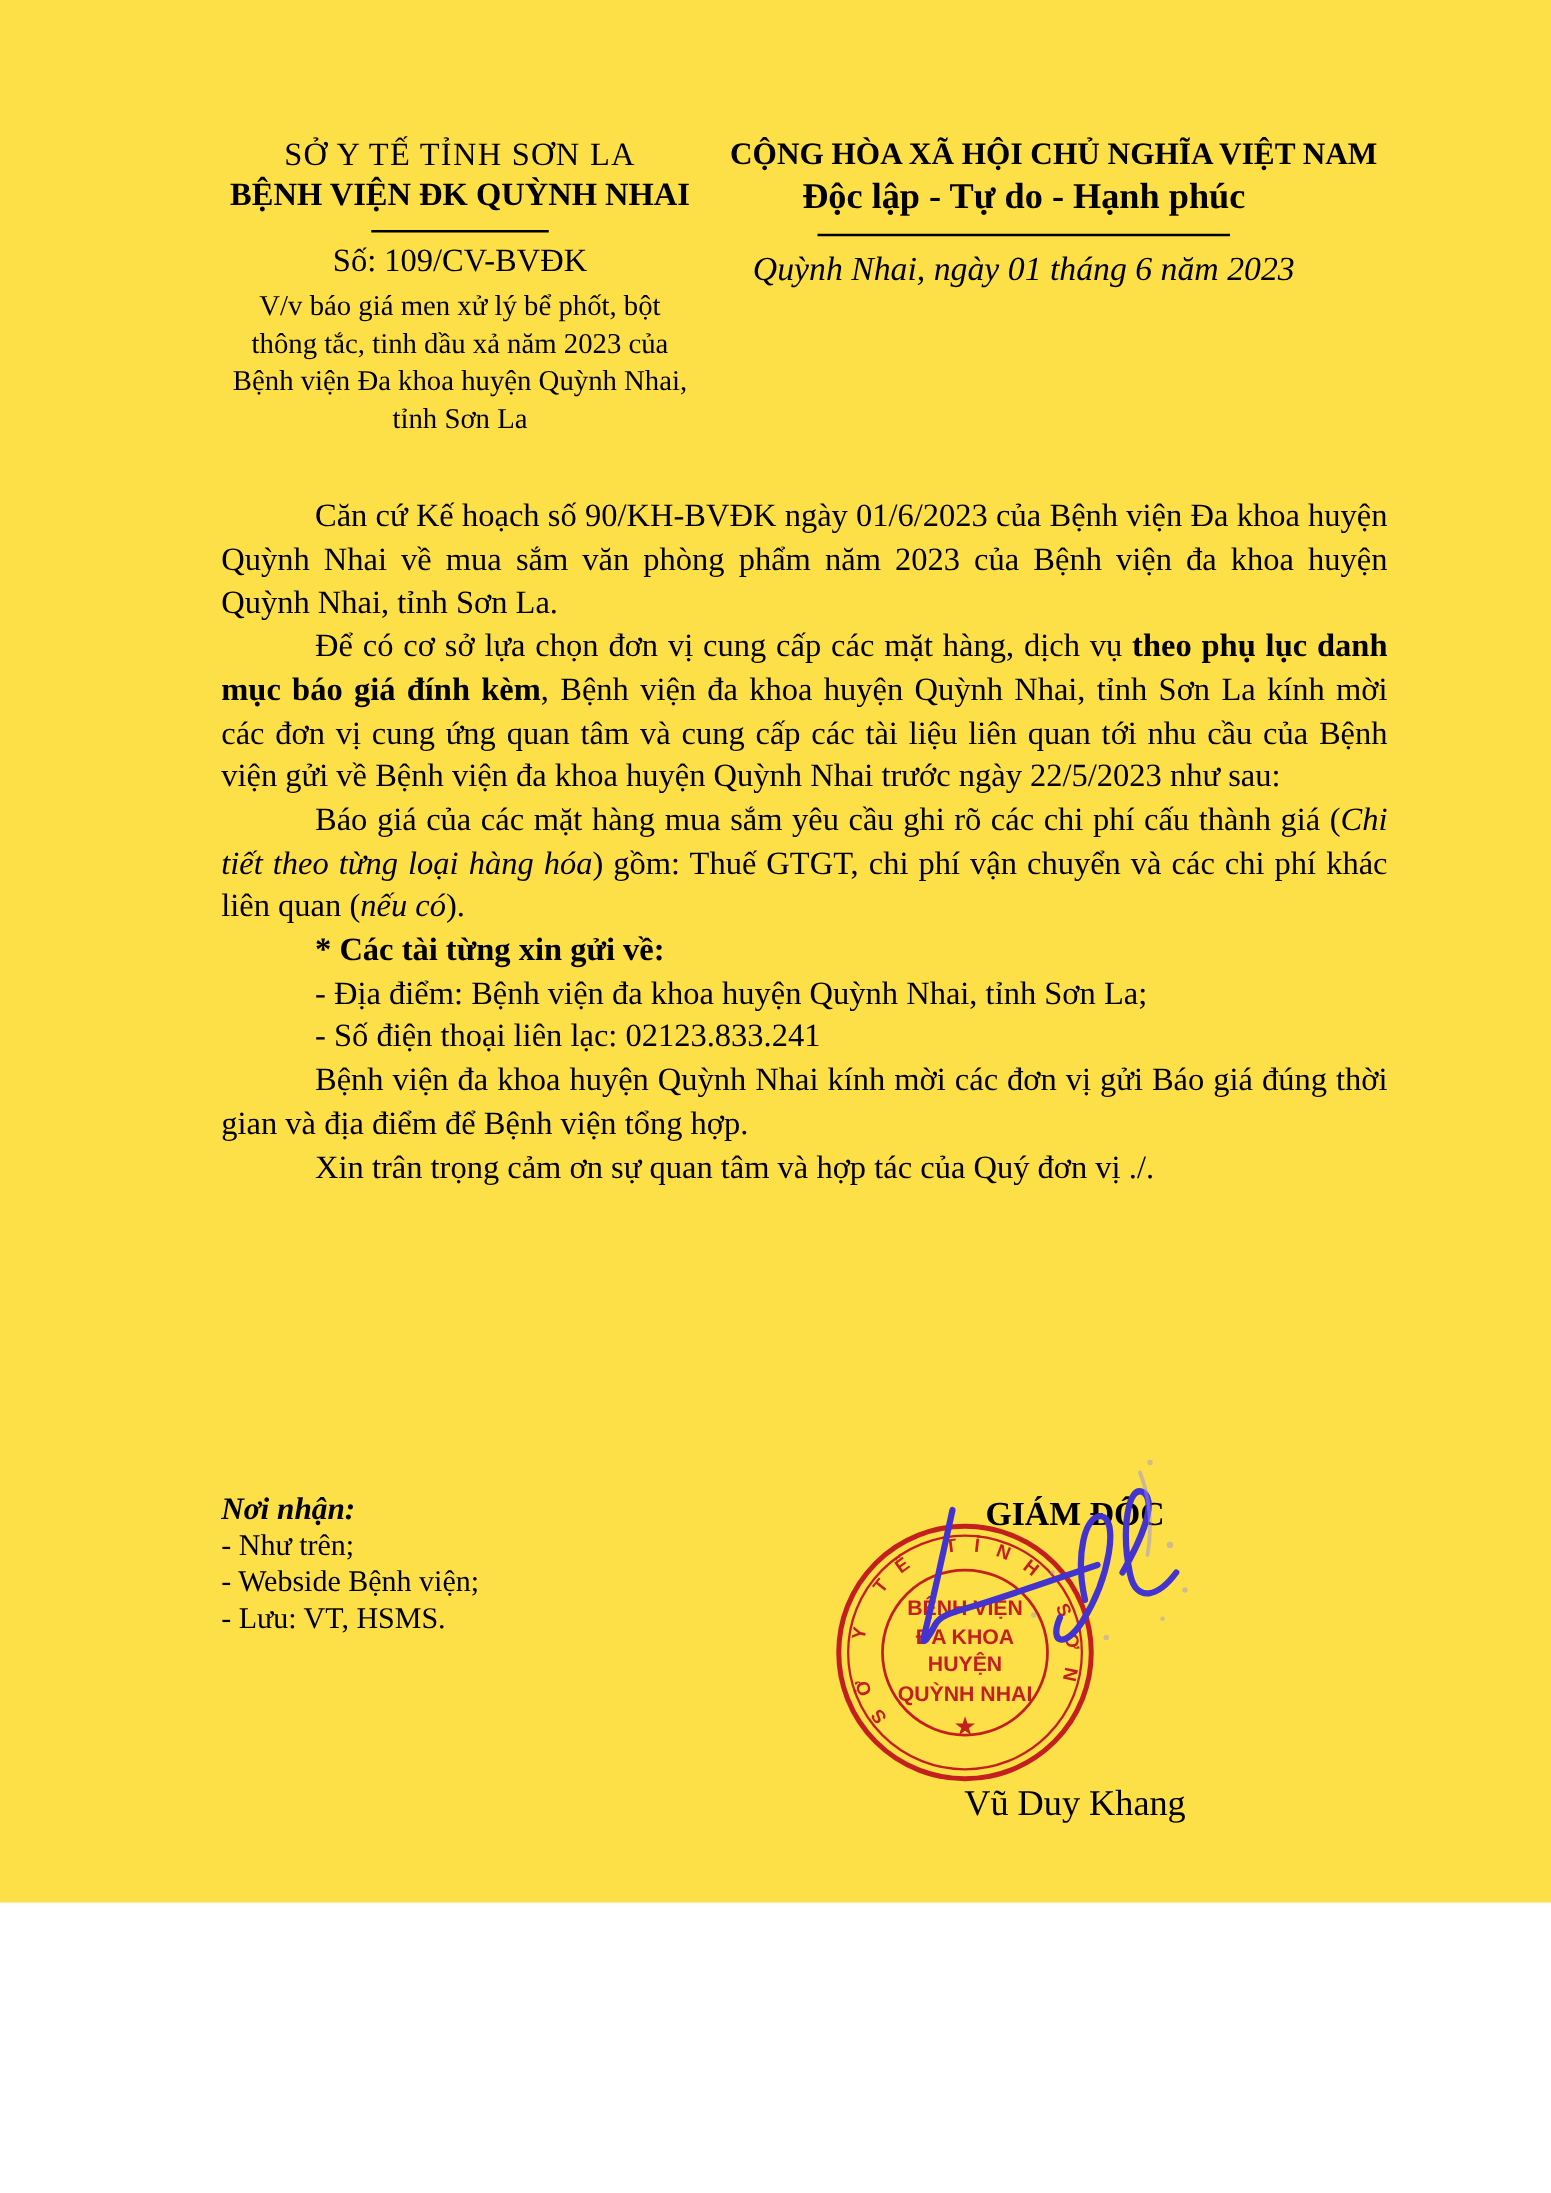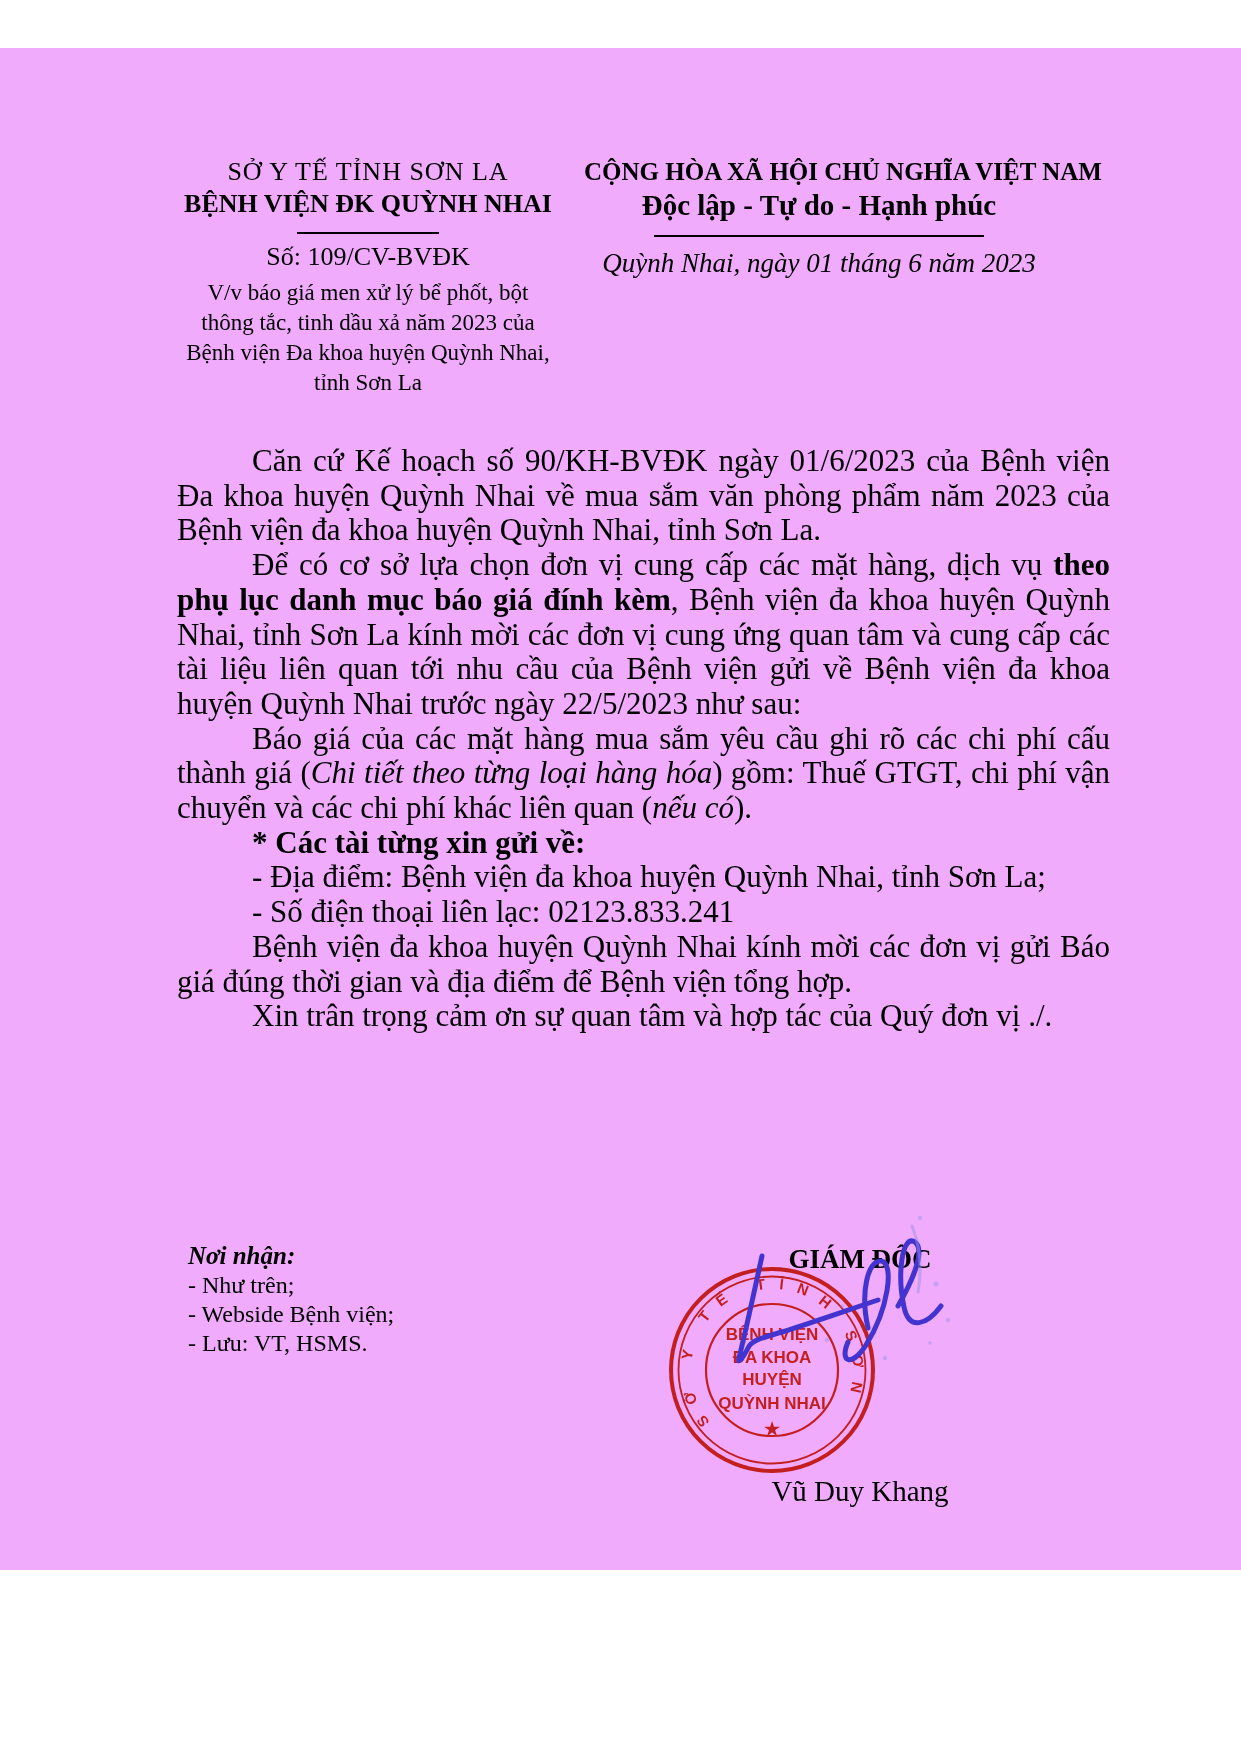--- a/index.html
+++ b/index.html
@@ -2,48 +2,48 @@
 <html><head>
 <meta charset="utf-8">
 <style>
   * { margin:0; padding:0; box-sizing:border-box; }
   html,body { background:#ffffff; }
   body {
     width:1241px; height:1754px;
     font-family:"Liberation Serif", serif;
     color:#000;
   }
-  .page { position:relative; width:1241px; height:1522px; background:#f0abfc; overflow:hidden;margin-top:48px; }
+  .page { position:relative; width:1241px; height:1522px; background:#fde047; overflow:hidden; }
 
   
   .header { display:flex; padding-top:108px; }
   .hl { width:420px; margin-left:158px; text-align:center; }
   .hr { width:470px; margin-left:6px; text-align:center; }
   .hl-parent { font-size:26px; line-height:32px; letter-spacing:1px; }
   .hl-org { font-size:26px; line-height:32px; font-weight:bold; }
   .rule-l { width:142px; border-top:2.5px solid #000; margin:12px auto 0; }
   .hl-num { font-size:26px; line-height:32px; margin-top:7px; }
   .hl-subject { font-size:23px; line-height:30px; width:372px; margin:5px auto 0; }
   .hr-country { font-size:25px; line-height:32px; font-weight:bold; white-space:nowrap; }
   .hr-motto { font-size:29px; line-height:34px; font-weight:bold;text-align:center; }
   .rule-r { width:330px; border-top:2.5px solid #000; margin:13px auto 0; }
   .hr-date { font-size:27px; line-height:34px; font-style:italic; margin-top:9px; white-space:nowrap; }
 
   
   .salutation { margin-top:56px; padding-left:92px; text-align:center; font-size:27px; line-height:34px; }
   .body-text { margin:46px 131px 0 177px; }
   .body-text p {
-    font-size:31px; line-height:34.7px;
+    font-size:26px; line-height:34.7px;
     text-indent:75px; text-align:justify;
   }
   .b { font-weight:bold; }
   .i { font-style:italic; }
 
   
-  .recipients { position:absolute; left:188px; top:1193px; }
+  .recipients { position:absolute; left:177px; top:1193px; }
   .recipients-label { font-size:25px; line-height:30px; font-weight:bold; font-style:italic; }
   .recipient-item { font-size:24px; line-height:29px; }
   .sig-title { position:absolute; left:710px; top:1194px; width:300px; text-align:center;
                font-size:27px; line-height:34px; font-weight:bold; }
   .sig-name  { position:absolute; left:710px; top:1426px; width:300px; text-align:center;
                font-size:29px; line-height:34px; font-weight:normal; }
 
   .seal-svg { position:absolute; left:580px; top:1140px; pointer-events:none; }
   .seal-sans { font-family:"Liberation Sans", sans-serif; font-weight:bold; }
 </style>

